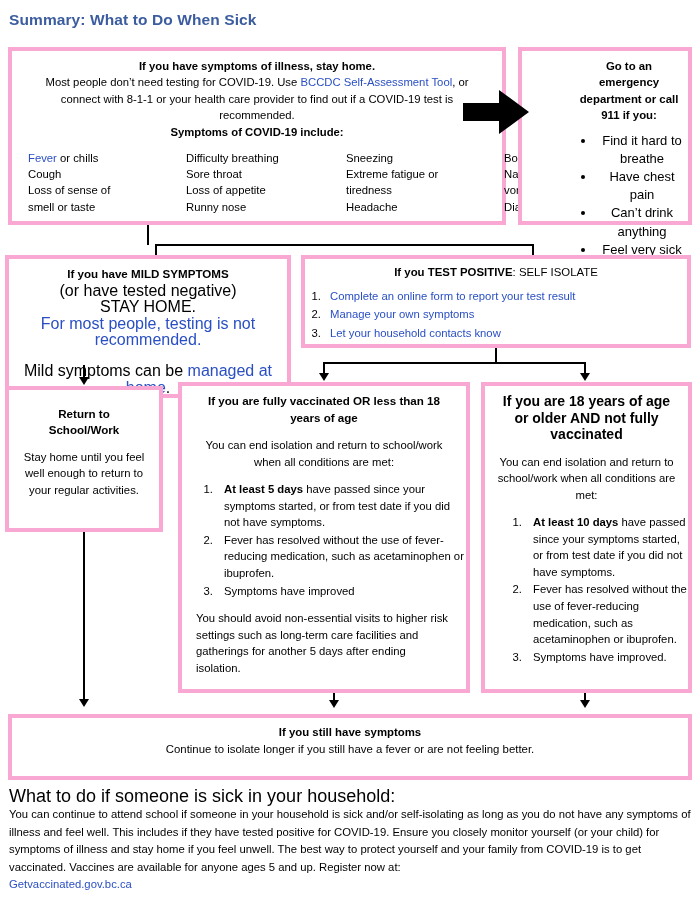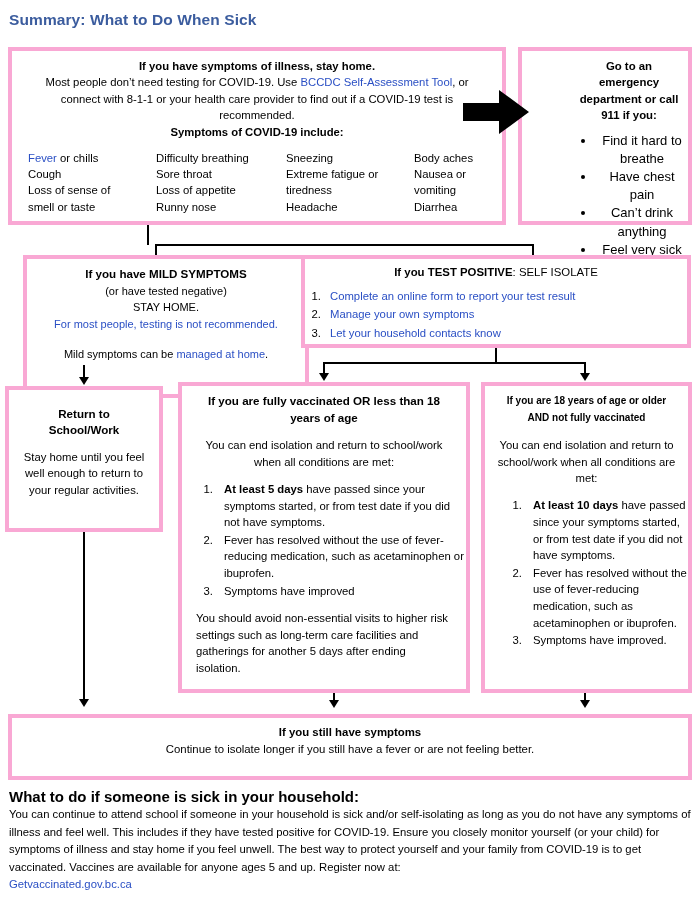--- a/index.html
+++ b/index.html
@@ -49,20 +49,21 @@
     font-size: 11.3px;
     line-height: 16.4px;
     text-align: center;
   }
   #box-symptoms .symgrid {
     margin: 10px 0 0 16px;
     display: grid;
     grid-template-columns: 128px 130px 128px 96px;
     font-size: 11.3px;
     line-height: 16.2px;
+    gap: 30px;
   }
   #box-symptoms .symgrid div { padding-right: 2px; }
   
   #box-emergency { left: 518px; top: 47px; width: 174px; height: 178px; padding-left: 48px; }
   #box-emergency .hd {
     margin: 7px 8px 0 8px;
     font-size: 11.4px;
     font-weight: 700;
     line-height: 16.4px;
     text-align: center;
@@ -89,22 +90,22 @@
   .vline { width: 2px; }
   .hline { height: 2px; }
   .arrowhead {
     position: absolute;
     width: 0; height: 0;
     border-left: 5px solid transparent;
     border-right: 5px solid transparent;
     border-top: 8px solid #000000;
   }
   
-  #box-mild { left: 5px; top: 255px; width: 286px; height: 143px; margin-left: 18px; }
-  #box-mild .t { font-size: 11px; line-height: 16.6px; text-align: center; margin: 0 6px; }
+  #box-mild { left: 5px; top: 255px; width: 286px; height: 143px; }
+  #box-mild .t { font-size: 16px; line-height: 16.6px; text-align: center; margin: 0 6px; }
   #box-mild .t1 { margin-top: 7px; font-weight: 700; font-size: 11.6px; }
   
   #box-positive { left: 301px; top: 255px; width: 390px; height: 93px; }
   #box-positive .hd { margin-top: 7px; font-size: 11.4px; text-align: center; }
   #box-positive ol {
     margin: 9px 0 0 0;
     padding-left: 19px;
     font-size: 11.3px;
     line-height: 18.4px;
   }
@@ -115,31 +116,31 @@
   #box-return .bd { margin: 10px 11px 0 11px; font-size: 11.3px; text-align: center; line-height: 16.4px; }
   
   #box-vaxxed { left: 178px; top: 382px; width: 292px; height: 311px; }
   #box-vaxxed .hd { margin: 7px 14px 0 14px; font-size: 11.6px; font-weight: 700; text-align: center; line-height: 16.6px; }
   #box-vaxxed .sub { margin: 11px 12px 0 12px; font-size: 11.3px; text-align: center; line-height: 16.4px; }
   #box-vaxxed ol { margin: 11px 0 0 0; padding-left: 34px; font-size: 11.3px; line-height: 16.6px; }
   #box-vaxxed ol li { padding-left: 8px; margin-bottom: 1px; }
   #box-vaxxed .tail { margin: 11px 14px 0 14px; font-size: 11.3px; line-height: 16.6px; }
   
   #box-unvaxxed { left: 481px; top: 382px; width: 211px; height: 311px; }
-  #box-unvaxxed .hd { margin: 7px 12px 0 12px; font-size: 10px; font-weight: 700; text-align: center; line-height: 16.6px; }
+  #box-unvaxxed .hd { margin: 7px 12px 0 12px; font-size: 14px; font-weight: 700; text-align: center; line-height: 16.6px; }
   #box-unvaxxed .sub { margin: 11px 12px 0 12px; font-size: 11.3px; text-align: center; line-height: 16.4px; }
   #box-unvaxxed ol { margin: 11px 0 0 0; font-size: 11.3px; line-height: 16.6px; }
   #box-unvaxxed ol li { padding-left: 8px; margin-bottom: 1px; }
   
   #box-still { left: 8px; top: 714px; width: 684px; height: 66px; }
   #box-still .t { text-align: center; font-size: 11.4px; line-height: 17px; }
   #box-still .t1 { margin-top: 6px; font-weight: 700; }
   
   #footer { position: absolute; left: 9px; top: 788px; width: 684px; }
-  #footer .fh { font-size: 15px; font-weight: 700; line-height: 17px; }
+  #footer .fh { font-size: 18px; font-weight: 400; line-height: 17px; }
   #footer .fp { font-size: 11.3px; line-height: 17.6px; margin-top: 1px; }
 </style>
 </head>
 <body>
 
 <div class="page">
 
   <div class="title">Summary: What to Do When Sick</div>
 
   <div class="box" id="box-symptoms">

